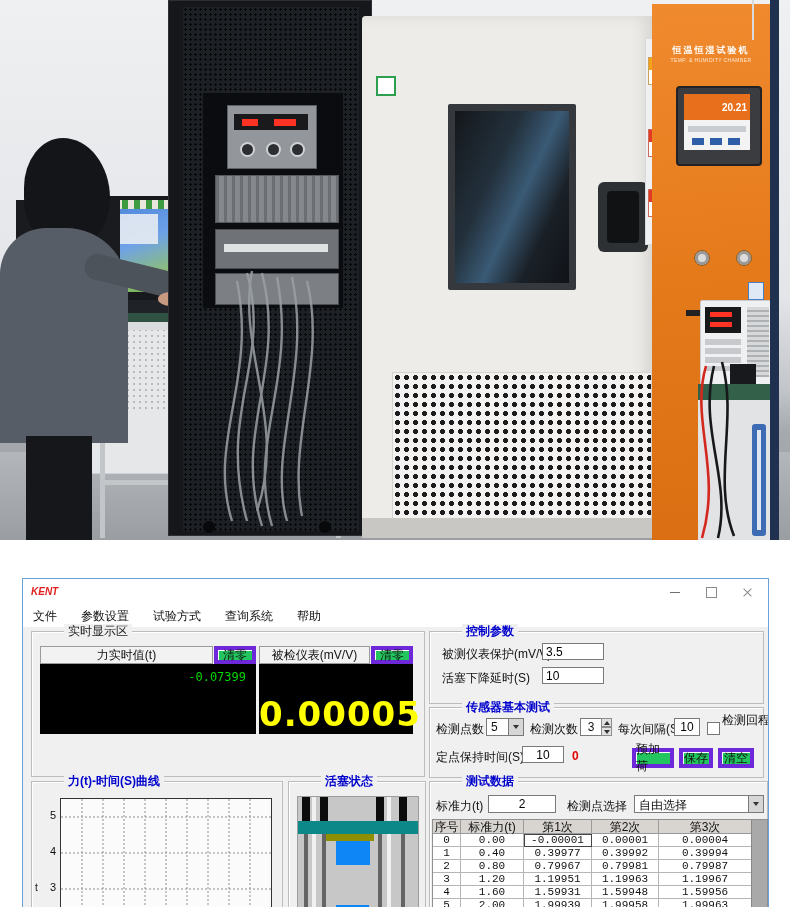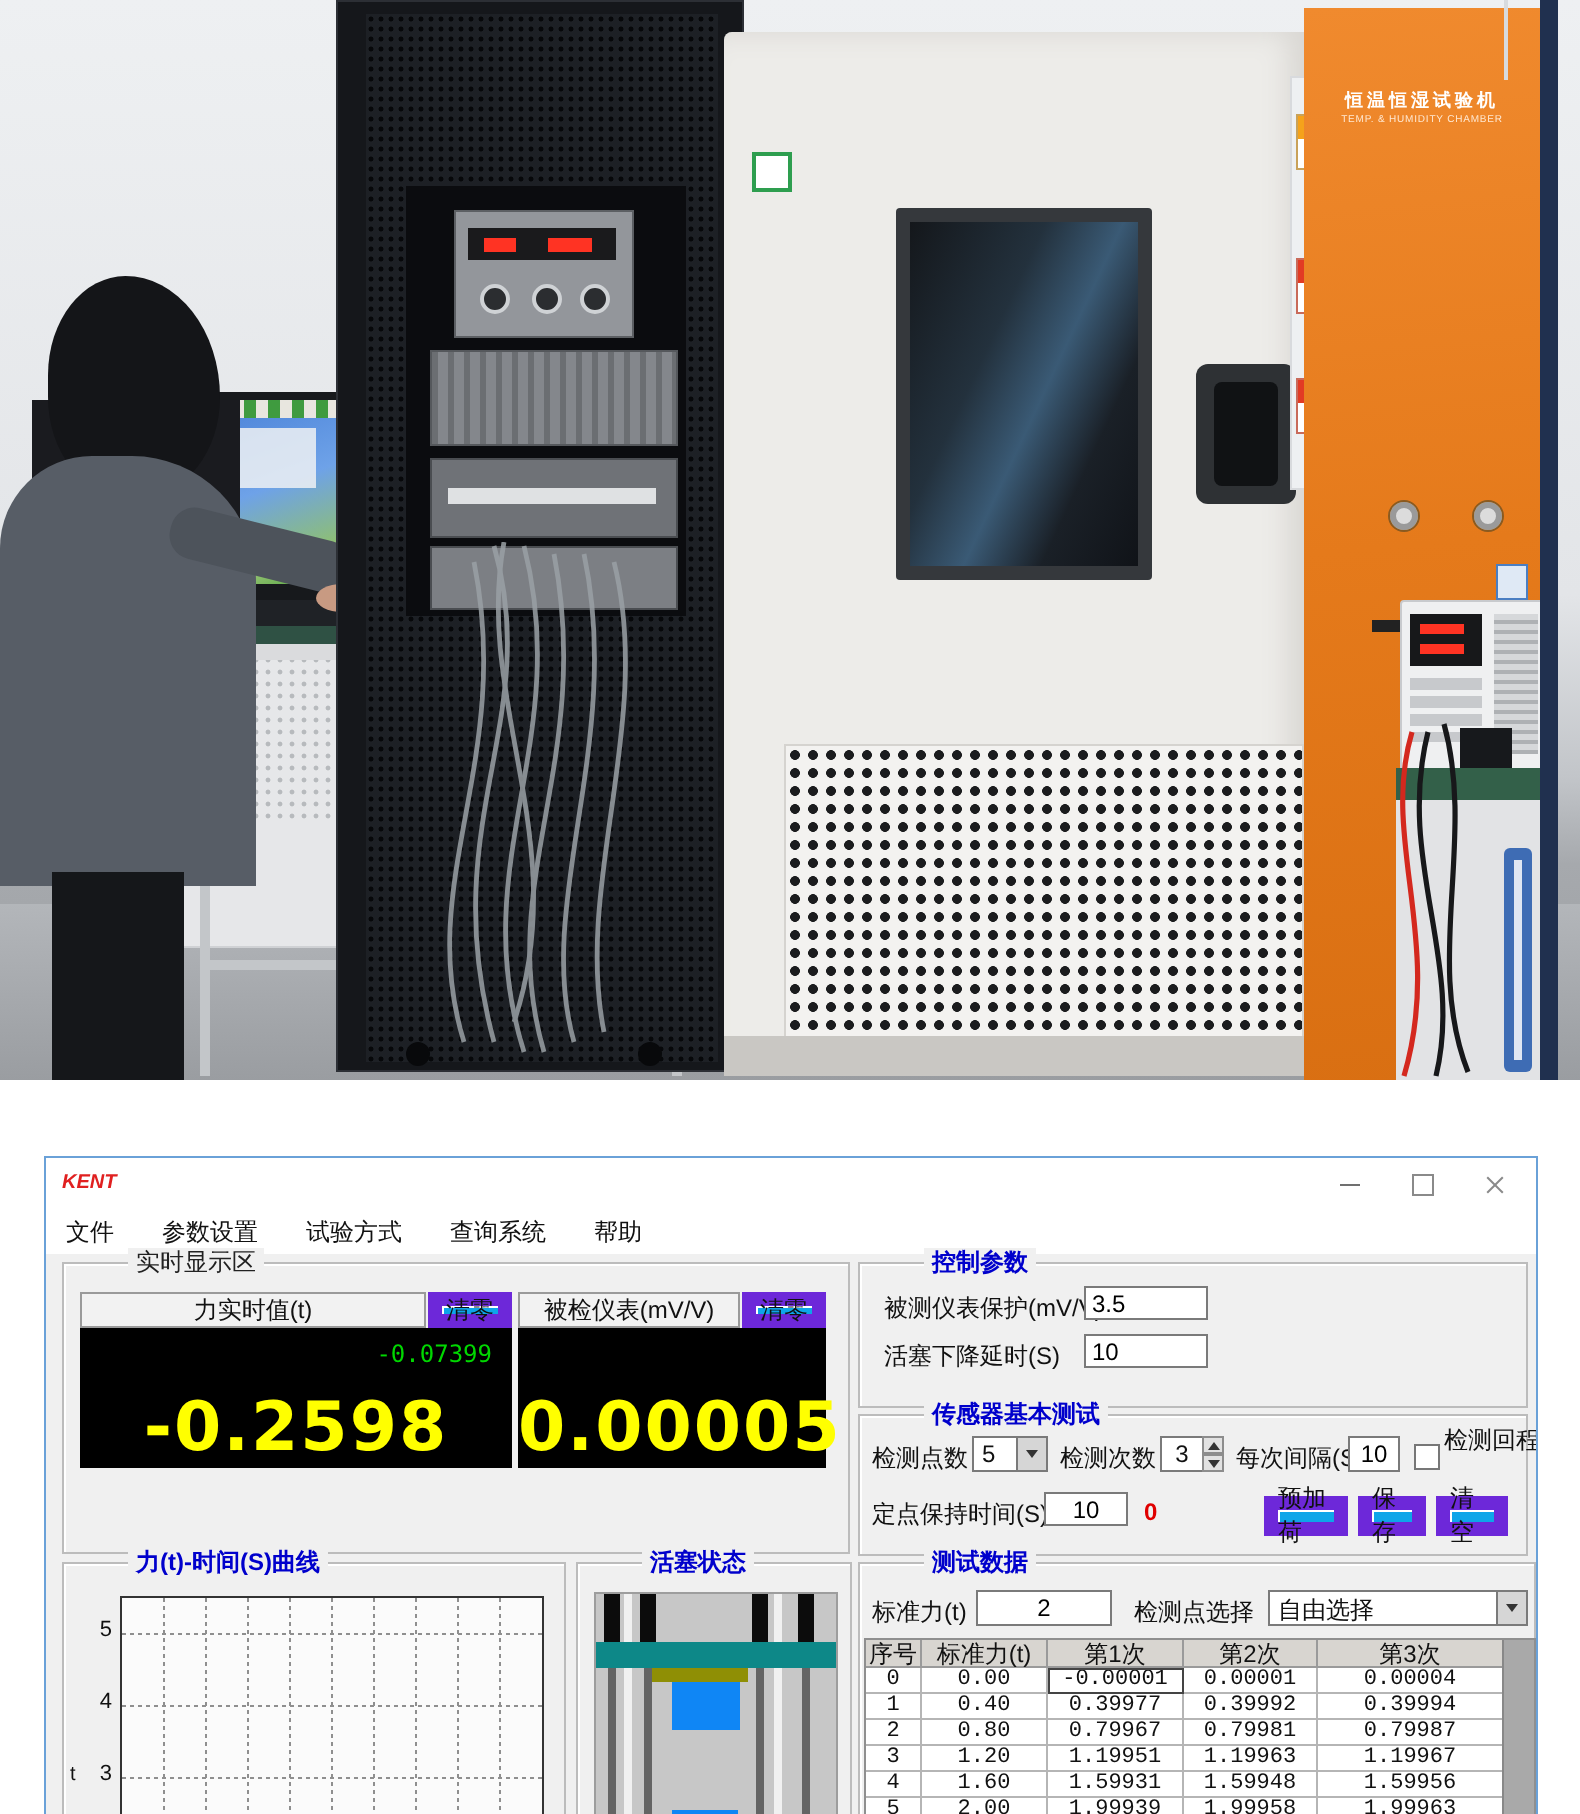--- a/index.html
+++ b/index.html
@@ -19,21 +19,21 @@
   .winbtn{top:0;width:32px;height:26px;display:flex;align-items:center;justify-content:center;}
   #menubar{left:0;top:26px;width:745px;height:22px;background:#fff;display:flex;align-items:center;
            padding-left:10px;gap:24px;box-sizing:border-box;}
   .menu-item{cursor:default;}
   .grp{position:absolute;border:1px solid #bcbcbc;box-shadow:inset 1px 1px 0 #fff;}
   .grp-title{position:absolute;top:-8px;left:8px;background:#f0f0f0;padding:0 4px;
              font-weight:bold;color:#0000cc;line-height:14px;margin-left:24px;}
   .grp-title.dark{color:#222;font-weight:normal;}
   .panel-hdr{position:absolute;height:18px;background:#f2f2f2;border:1px solid #9a9a9a;
              display:flex;align-items:center;justify-content:center;box-sizing:border-box;}
-  .btn{position:absolute;background:#0ea5e9;border:7px solid #6d28d9;box-shadow:inset 1px 1px 0 #fff;
+  .btn{position:absolute;background:#22c55e;border:4px solid #6d28d9;box-shadow:inset 1px 1px 0 #fff;
        display:flex;align-items:center;justify-content:center;box-sizing:border-box;}
   .disp{position:absolute;height:70px;background:#000000;}
   .disp-big{position:absolute;left:0;top:30px;width:100%;text-align:center;
             font:bold 34px "DejaVu Sans",sans-serif;color:#ffff00;letter-spacing:1px;}
   .disp-small{position:absolute;right:10px;top:6px;font:12px "DejaVu Sans Mono",monospace;color:#00d800;}
   .fld{position:absolute;background:#fff;border:1px solid #7a7a7a;font-size:12px;padding:0 3px;
        box-sizing:border-box;font-family:"Liberation Sans",sans-serif;}
   .lbl{position:absolute;white-space:nowrap;}
   .combo{position:absolute;background:#fff;border:1px solid #7a7a7a;box-sizing:border-box;}
   .combo .val{position:absolute;left:4px;top:1px;}
@@ -135,20 +135,29 @@
 
   <div class="abs" style="left:645px;top:38px;width:20px;height:205px;background:#eef0f2;border:1px solid #d8dadd;">
     <div class="abs" style="left:2px;top:18px;width:14px;height:26px;background:linear-gradient(#f5a21b 0 45%,#fff 45%);border:1px solid #c9a25a;"></div>
     <div class="abs" style="left:2px;top:90px;width:14px;height:26px;background:linear-gradient(#e23b24 0 45%,#fff 45%);border:1px solid #c96a5a;"></div>
     <div class="abs" style="left:2px;top:150px;width:14px;height:26px;background:linear-gradient(#e23b24 0 45%,#fff 45%);border:1px solid #c96a5a;"></div>
   </div>
 
   <div class="abs" style="left:652px;top:4px;width:118px;height:536px;background:linear-gradient(175deg,#f08a2e 0%,#e57a1b 50%,#d96f12 100%);">
     <div class="abs" style="left:8px;top:40px;width:102px;text-align:center;color:#fff;font-size:9px;font-weight:bold;letter-spacing:2px;">恒温恒湿试验机</div>
     <div class="abs" style="left:8px;top:53px;width:102px;text-align:center;color:#ffe8d2;font-size:5px;letter-spacing:.4px;">TEMP. &amp; HUMIDITY CHAMBER</div>
+    <div class="abs" style="left:24px;top:82px;width:82px;height:76px;background:#3a3c40;border:2px solid #202226;border-radius:4px;">
+      <div class="abs" style="left:6px;top:6px;width:66px;height:56px;background:#f3f3f3;">
+        <div class="abs" style="left:0;top:0;width:66px;height:26px;background:#e8701c;">
+          <span class="abs" style="right:3px;top:8px;color:#fff;font-size:10px;font-weight:bold;">20.21</span>
+        </div>
+        <div class="abs" style="left:4px;top:32px;width:58px;height:6px;background:#c9ccd1;"></div>
+        <div class="abs" style="left:8px;top:44px;width:50px;height:7px;background:repeating-linear-gradient(90deg,#2e5ea8 0 12px,#f3f3f3 12px 18px);"></div>
+      </div>
+    </div>
     <div class="abs" style="left:42px;top:246px;width:14px;height:14px;border-radius:50%;background:#dcdcdc;border:1px solid #8a5a20;box-shadow:inset 0 0 0 3px #9a9a9a;"></div>
     <div class="abs" style="left:84px;top:246px;width:14px;height:14px;border-radius:50%;background:#dcdcdc;border:1px solid #8a5a20;box-shadow:inset 0 0 0 3px #9a9a9a;"></div>
     <div class="abs" style="left:34px;top:306px;width:14px;height:6px;background:#222;"></div>
     <div class="abs" style="left:62px;top:304px;width:16px;height:9px;background:#333;border:1px solid #777;"></div>
     <div class="abs" style="left:92px;top:302px;width:10px;height:13px;background:#111;"></div>
   </div>
 
   <div class="abs" style="left:700px;top:300px;width:72px;height:84px;background:#eff0f1;border:1px solid #c8cacd;border-radius:2px;">
     <div class="abs" style="left:4px;top:6px;width:36px;height:26px;background:#17181a;">
       <div class="abs" style="left:5px;top:5px;width:22px;height:5px;background:#ff3323;"></div>
@@ -202,21 +211,20 @@
   </div>
 
   <div class="grp" style="left:8px;top:52px;width:392px;height:144px;">
     <span class="grp-title dark">实时显示区</span>
     <div class="panel-hdr" style="left:8px;top:14px;width:173px;">力实时值(t)</div>
     <div class="btn" style="left:182px;top:14px;width:42px;height:18px;">清零</div>
     <div class="panel-hdr" style="left:227px;top:14px;width:111px;">被检仪表(mV/V)</div>
     <div class="btn" style="left:339px;top:14px;width:42px;height:18px;">清零</div>
     <div class="disp" style="left:8px;top:32px;width:216px;">
       <span class="disp-small">-0.07399</span>
-      <span class="disp-big">-0.2598</span>
     </div>
     <div class="disp" style="left:227px;top:32px;width:154px;">
       <span class="disp-big">0.00005</span>
     </div>
   </div>
 
   <div class="grp" style="left:8px;top:202px;width:250px;height:140px;border-bottom:none;">
     <span class="grp-title">力(t)-时间(S)曲线</span>
     <span class="lbl" style="left:12px;top:27px;width:12px;text-align:right;font-size:11px;">5</span>
     <span class="lbl" style="left:12px;top:63px;width:12px;text-align:right;font-size:11px;">4</span>

